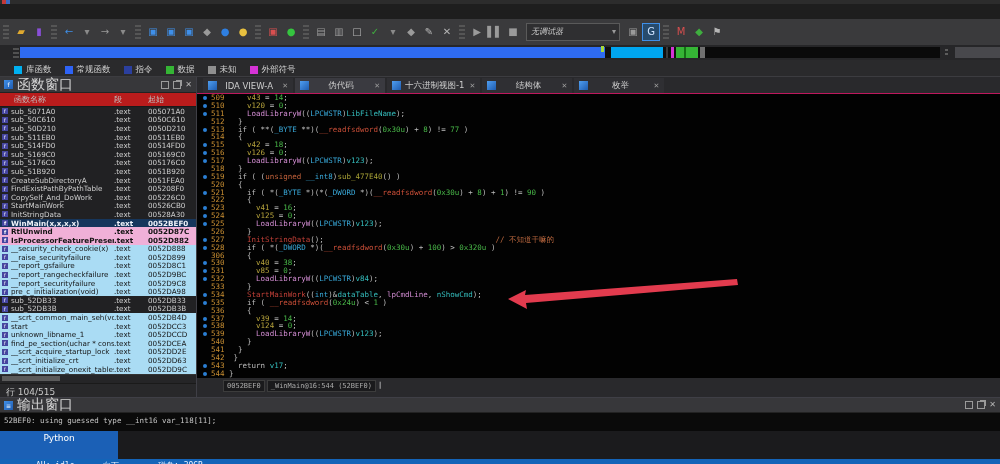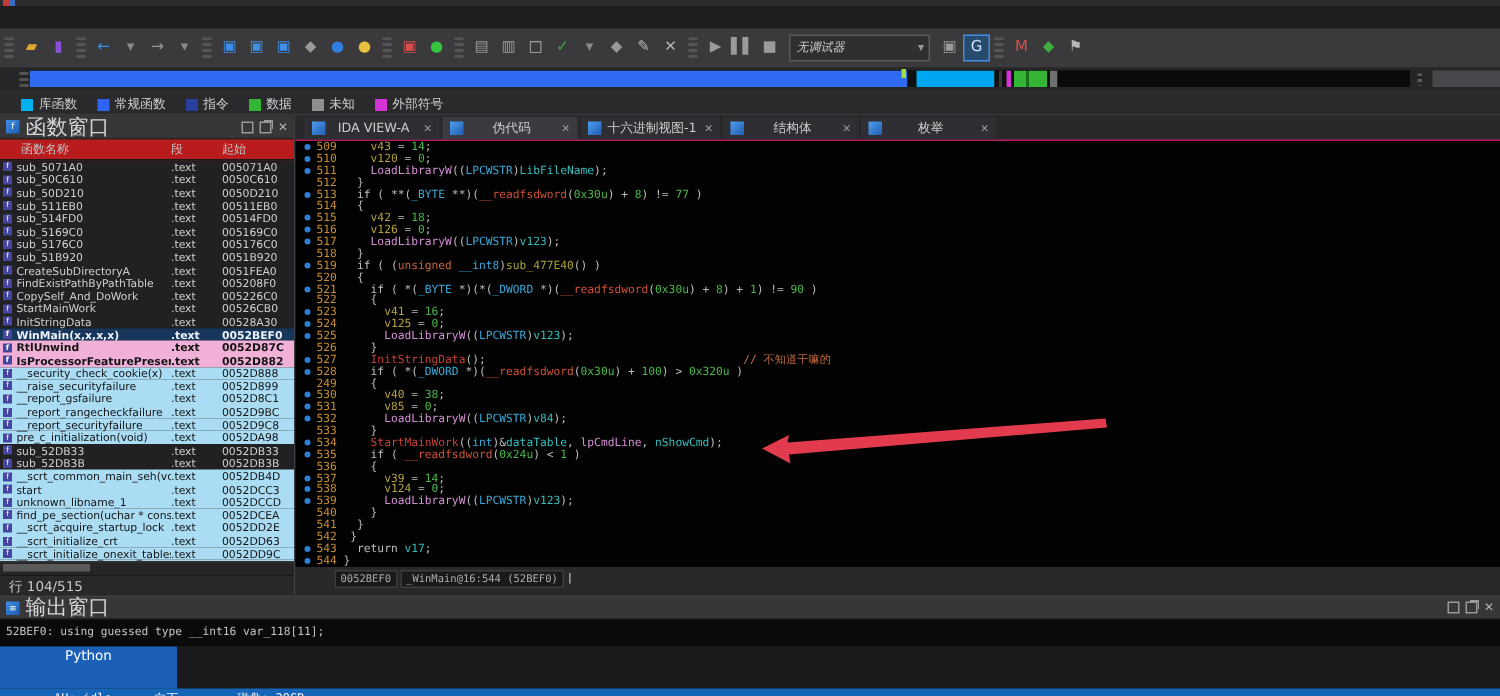--- a/index.html
+++ b/index.html
@@ -513,21 +513,21 @@
           <span class="bpdot"></span>
           <span class="lnum">527</span>
           <span class="ctext"><span class="tk-u">    InitStringData</span><span class="tk-p">();                                      </span><span class="tk-m">// 不知道干嘛的</span></span>
         </div>
         <div class="cline">
           <span class="bpdot"></span>
           <span class="lnum">528</span>
           <span class="ctext"><span class="tk-p">    if ( *(</span><span class="tk-t">_DWORD</span><span class="tk-p"> *)(</span><span class="tk-r">__readfsdword</span><span class="tk-p">(</span><span class="tk-n">0x30u</span><span class="tk-p">) + </span><span class="tk-n">100</span><span class="tk-p">) &gt; </span><span class="tk-n">0x320u</span><span class="tk-p"> )</span></span>
         </div>
         <div class="cline">
-          <span class="lnum">249</span>
+          <span class="lnum">306</span>
           <span class="ctext"><span class="tk-p">    {</span></span>
         </div>
         <div class="cline">
           <span class="bpdot"></span>
           <span class="lnum">530</span>
           <span class="ctext"><span class="tk-v">      v40</span><span class="tk-p"> = </span><span class="tk-n">38</span><span class="tk-p">;</span></span>
         </div>
         <div class="cline">
           <span class="bpdot"></span>
           <span class="lnum">531</span>

